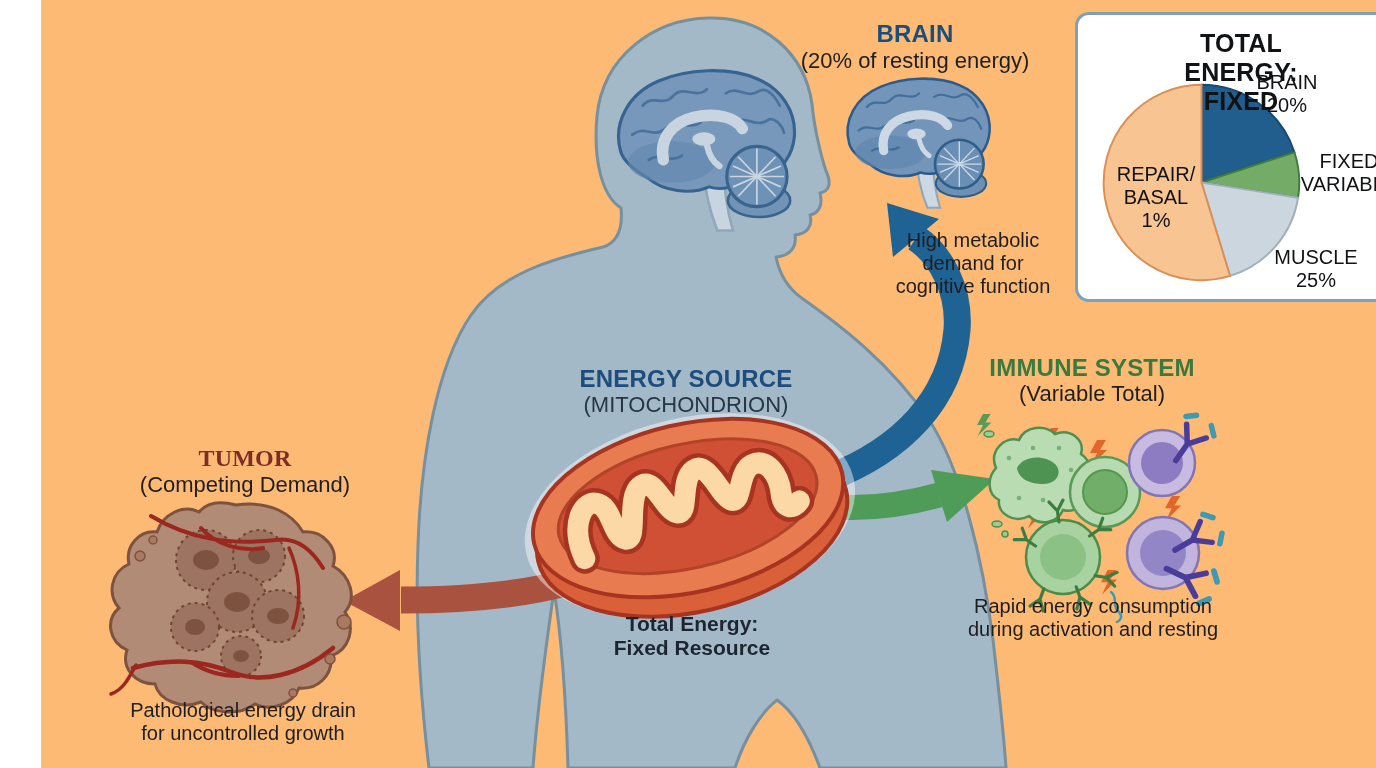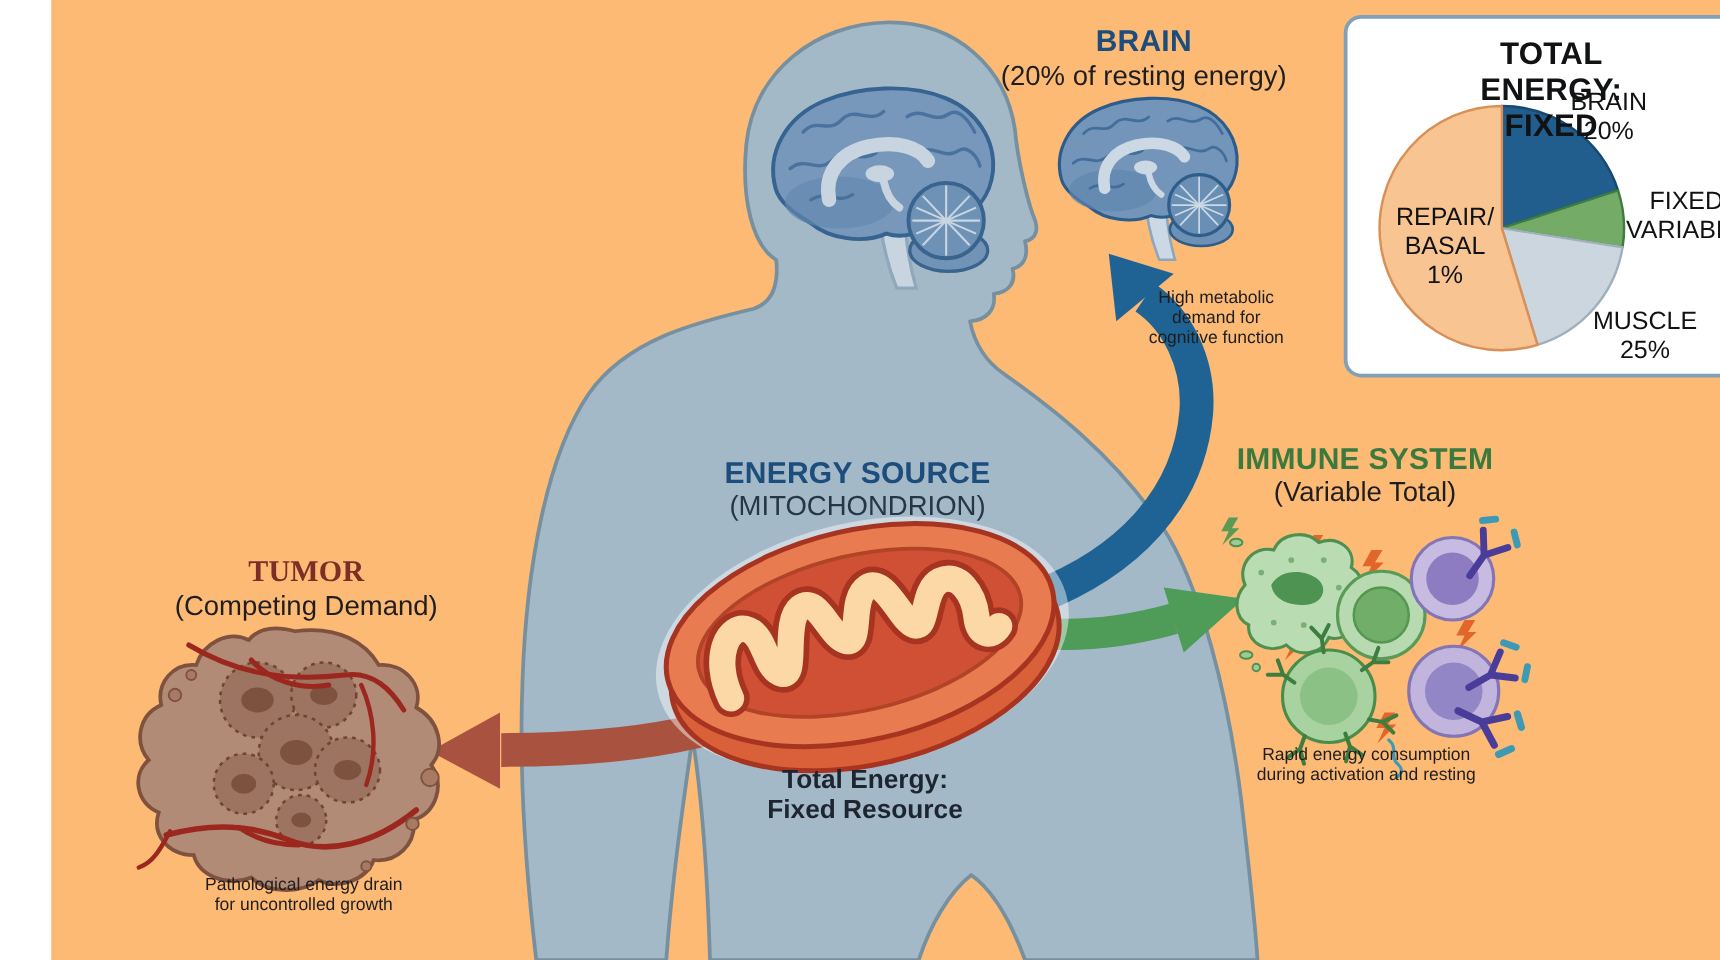--- a/index.html
+++ b/index.html
@@ -4,21 +4,21 @@
 <style>
   html,body{margin:0;padding:0;background:#ffffff;}
   #stage{
     position:relative;width:1376px;height:768px;overflow:hidden;
     background:#fdba74;font-family:"Liberation Sans", sans-serif;margin-left:41px;
   }
   #artwork{position:absolute;left:0;top:0;z-index:1;}
   .txt{position:absolute;z-index:3;text-align:center;transform:translateX(-50%);line-height:1.16;color:#1e1e20;}
   .sec-title{font-weight:bold;font-size:24px;letter-spacing:.2px;}
   .sec-sub{font-size:22px;}
-  .caption{font-size:14px;}
+  .caption{font-size:20px;}
   .caption-bold{font-size:21px;font-weight:bold;}
   .gyri{fill:none;stroke:#3a6795;stroke-width:2.6;stroke-linecap:round;opacity:.85;}
   
   #pie-panel{
     position:absolute;left:1034px;top:12px;width:360px;height:290px;z-index:2;
     background:#ffffff;border:3px solid #7fa0b8;border-radius:14px;box-sizing:border-box;
   }
   #pie-panel .ptxt{position:absolute;text-align:center;transform:translateX(-50%);line-height:1.15;color:#111214;z-index:3;}
   #pie-title{font-weight:bold;font-size:25px;letter-spacing:.2px;color:#111214;}
   .pie-lab{font-size:20px;}

